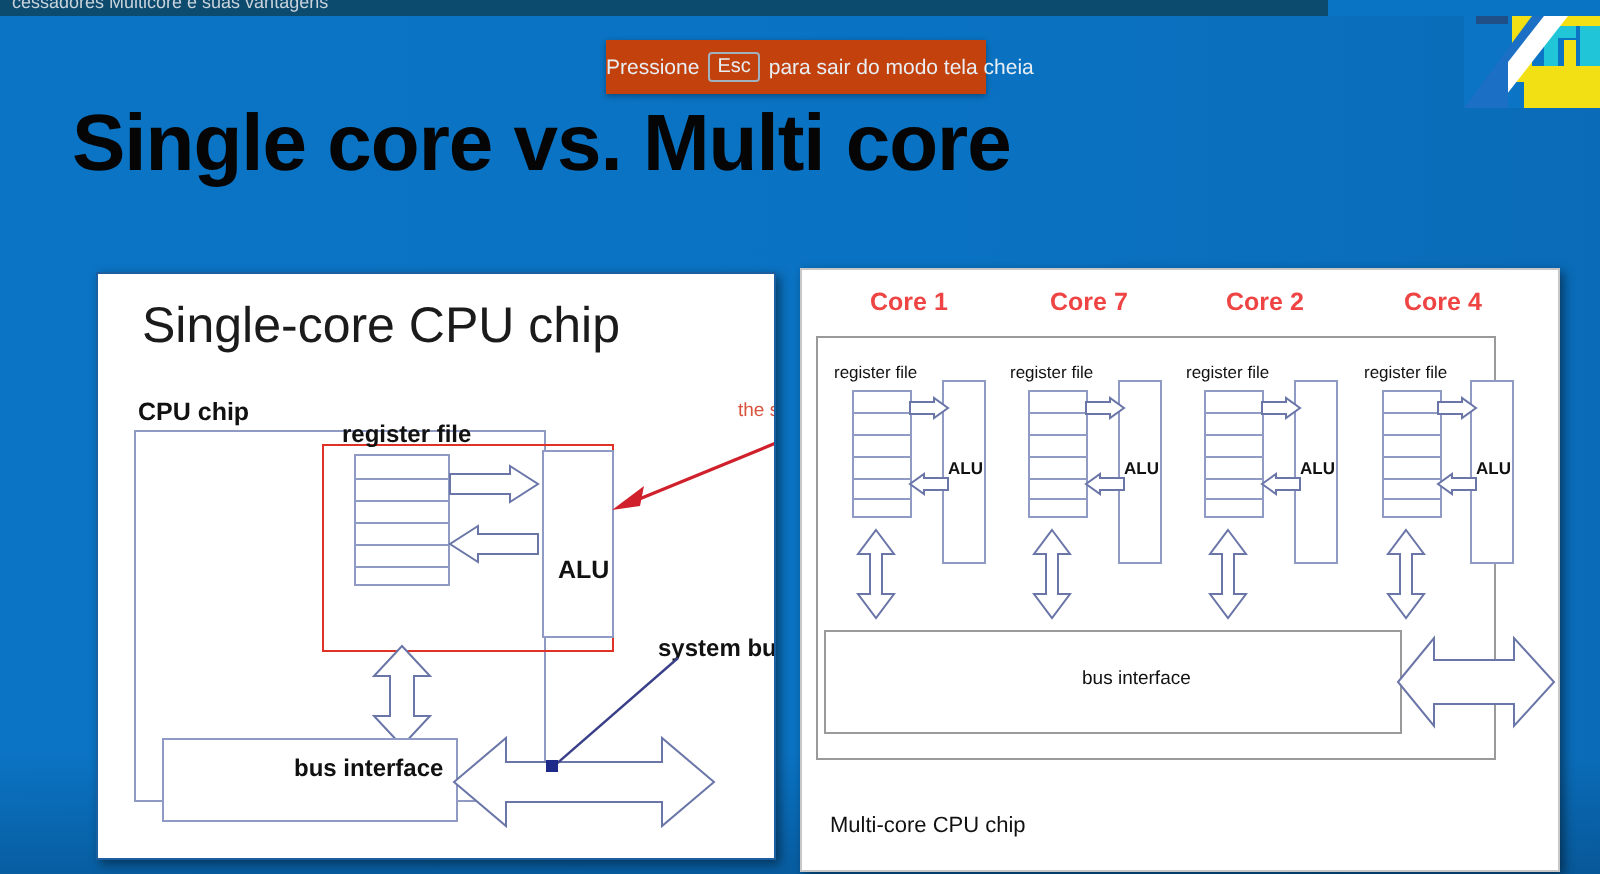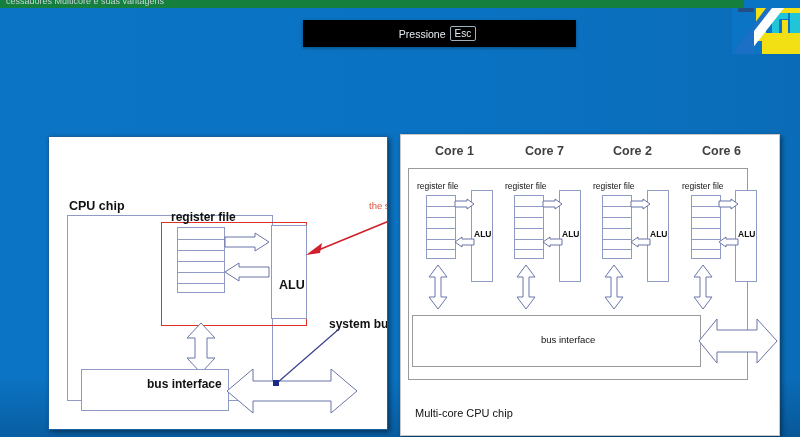--- a/index.html
+++ b/index.html
@@ -5,22 +5,22 @@
   html,body{margin:0;padding:0;}
   body{
     width:800px;height:437px;overflow:hidden;
     font-family:"Liberation Sans", sans-serif;
     background:#0a74c4;
     position:relative;
   }
 
   
   #chrome-bar{
-    position:absolute;left:0;top:0;width:744px;height:8px;
-    background:#15803d;overflow:hidden;z-index:40;
+    position:absolute;left:0;top:0;width:664px;height:8px;
+    background:#0c4a6e;overflow:hidden;z-index:40;
   }
   #chrome-title{
     position:absolute;left:6px;top:-4px;
     font-size:9px;color:#c9d3db;white-space:nowrap;
     font-family:"Liberation Sans", sans-serif;
   }
 
   
   #slide-bg{
     position:absolute;left:0;top:8px;width:800px;height:429px;
@@ -30,23 +30,23 @@
     overflow:hidden;
   }
 
   
   #corner-deco{
     position:absolute;right:0;top:0;width:68px;height:46px;overflow:hidden;
   }
 
   
   #fs-toast{
-    position:absolute;left:303px;top:20px;width:273px;height:27px;
-    background:#000000;
-    display:flex;align-items:center;justify-content:center;
+    position:absolute;left:303px;top:20px;width:190px;height:27px;
+    background:#c2410c;
+    display:flex;align-items:center;justify-content:flex-start;
     z-index:30;
     box-shadow:0 1px 3px rgba(0,0,0,.35);
   }
   #fs-toast .txt{
     color:#e8eef3;font-size:10.5px;white-space:nowrap;
     font-family:"Liberation Sans", sans-serif;
   }
   #fs-toast .keycap{
     display:inline-block;border:1px solid #9fb0bf;border-radius:2px;
     padding:0px 4px;margin:0 4px;color:#e8eef3;font-size:10px;line-height:13px;
@@ -81,21 +81,21 @@
   
   #sc-heading{left:22px;top:12px;font-size:25px;color:#1b1b1b;}
   #sc-cpu-chip-label{left:20px;top:62px;font-size:12.5px;font-weight:bold;}
   #sc-regfile-label{left:122px;top:73px;font-size:12px;font-weight:bold;}
   #sc-alu-label{left:230px;top:141px;font-size:12.5px;font-weight:bold;}
   #sc-businterface-label{left:98px;top:240px;font-size:12px;font-weight:bold;}
   #sc-systembus-label{left:280px;top:180px;font-size:12px;font-weight:bold;}
   #sc-single-core-label{left:320px;top:63px;font-size:9.5px;color:#d9543c;}
 
   
-  .core-title{position:absolute;top:9px;font-size:12.5px;font-weight:bold;color:#404040;
+  .core-title{position:absolute;top:9px;font-size:12.5px;font-weight:bold;color:#ef4444;
               font-family:"Liberation Sans", sans-serif;white-space:nowrap;}
   .rf-title{position:absolute;font-size:8.5px;color:#111;white-space:nowrap;
             font-family:"Liberation Sans", sans-serif;}
   .alu-title{position:absolute;font-size:8.5px;font-weight:bold;color:#111;
              font-family:"Liberation Sans", sans-serif;}
   #mc-bus-label{position:absolute;font-size:9.5px;color:#111;font-family:"Liberation Sans", sans-serif;}
   #mc-chip-label{position:absolute;left:14px;top:272px;font-size:11px;color:#111;
                  font-family:"Liberation Sans", sans-serif;text-align:right;}
 
   svg{display:block;overflow:visible;}
@@ -120,24 +120,26 @@
       <rect x="58" y="5" width="10" height="20" fill="#20c6d8"></rect>
       <rect x="24" y="25" width="44" height="8" fill="#f2e014"></rect>
       <rect x="30" y="33" width="38" height="13" fill="#f2e014"></rect>
       <rect x="50" y="12" width="6" height="13" fill="#f2e014"></rect>
       <polygon points="0,46 34,0 46,0 0,46" fill="#1b6fc4"></polygon>
       <polygon points="4,46 40,0 52,0 16,46" fill="#ffffff"></polygon>
       <polygon points="0,46 22,18 22,46" fill="#1b6fc4"></polygon>
     </svg>
   </div>
 
+  <div id="slide-title">Single core vs. Multi core</div>
 
   <div id="pic-single" class="pic-frame">
     <div class="inner-white"></div>
 
+    <div class="lbl" id="sc-heading">Single-core CPU chip</div>
     <div class="lbl" id="sc-cpu-chip-label">CPU chip</div>
 
     <div class="box" style="left:18px;top:78px;width:206px;height:186px;"></div>
 
     <div class="redbox" style="left:112px;top:85px;width:146px;height:104px;"></div>
 
     <div class="lbl" id="sc-regfile-label">register file</div>
     <div class="box" style="left:128px;top:90px;width:48px;height:66px;">
       <div class="regrow" style="top:11px;"></div>
       <div class="regrow" style="top:22px;"></div>
@@ -177,21 +179,21 @@
       <polygon points="2,42 18,30 16,40" fill="#d0202b"></polygon>
     </svg>
   </div>
 
   <div id="pic-multi" class="pic-frame">
     <div class="inner-white"></div>
 
     <div class="core-title" style="left:34px;">Core 1</div>
     <div class="core-title" style="left:124px;">Core 7</div>
     <div class="core-title" style="left:212px;">Core 2</div>
-    <div class="core-title" style="left:301px;">Core 6</div>
+    <div class="core-title" style="left:301px;">Core 4</div>
 
     <div class="box" style="left:7px;top:33px;width:340px;height:212px;border-color:#9a9a9a;"></div>
 
     <div class="rf-title" style="left:16px;top:46px;">register file</div>
     <div class="box" style="left:25px;top:60px;width:30px;height:64px;">
       <div class="regrow" style="top:10px;"></div>
         <div class="regrow" style="top:21px;"></div>
       <div class="regrow" style="top:32px;"></div>
         <div class="regrow" style="top:43px;"></div>
       <div class="regrow" style="top:53px;"></div>
@@ -268,13 +270,14 @@
     </svg>
 
     <div id="mc-chip-label">Multi-core CPU chip</div>
   </div>
 
 </div>
 
 <div id="fs-toast">
   <span class="txt">Pressione</span>
   <span class="keycap">Esc</span>
+  <span class="txt">para sair do modo tela cheia</span>
 </div>
 
 </body></html>

